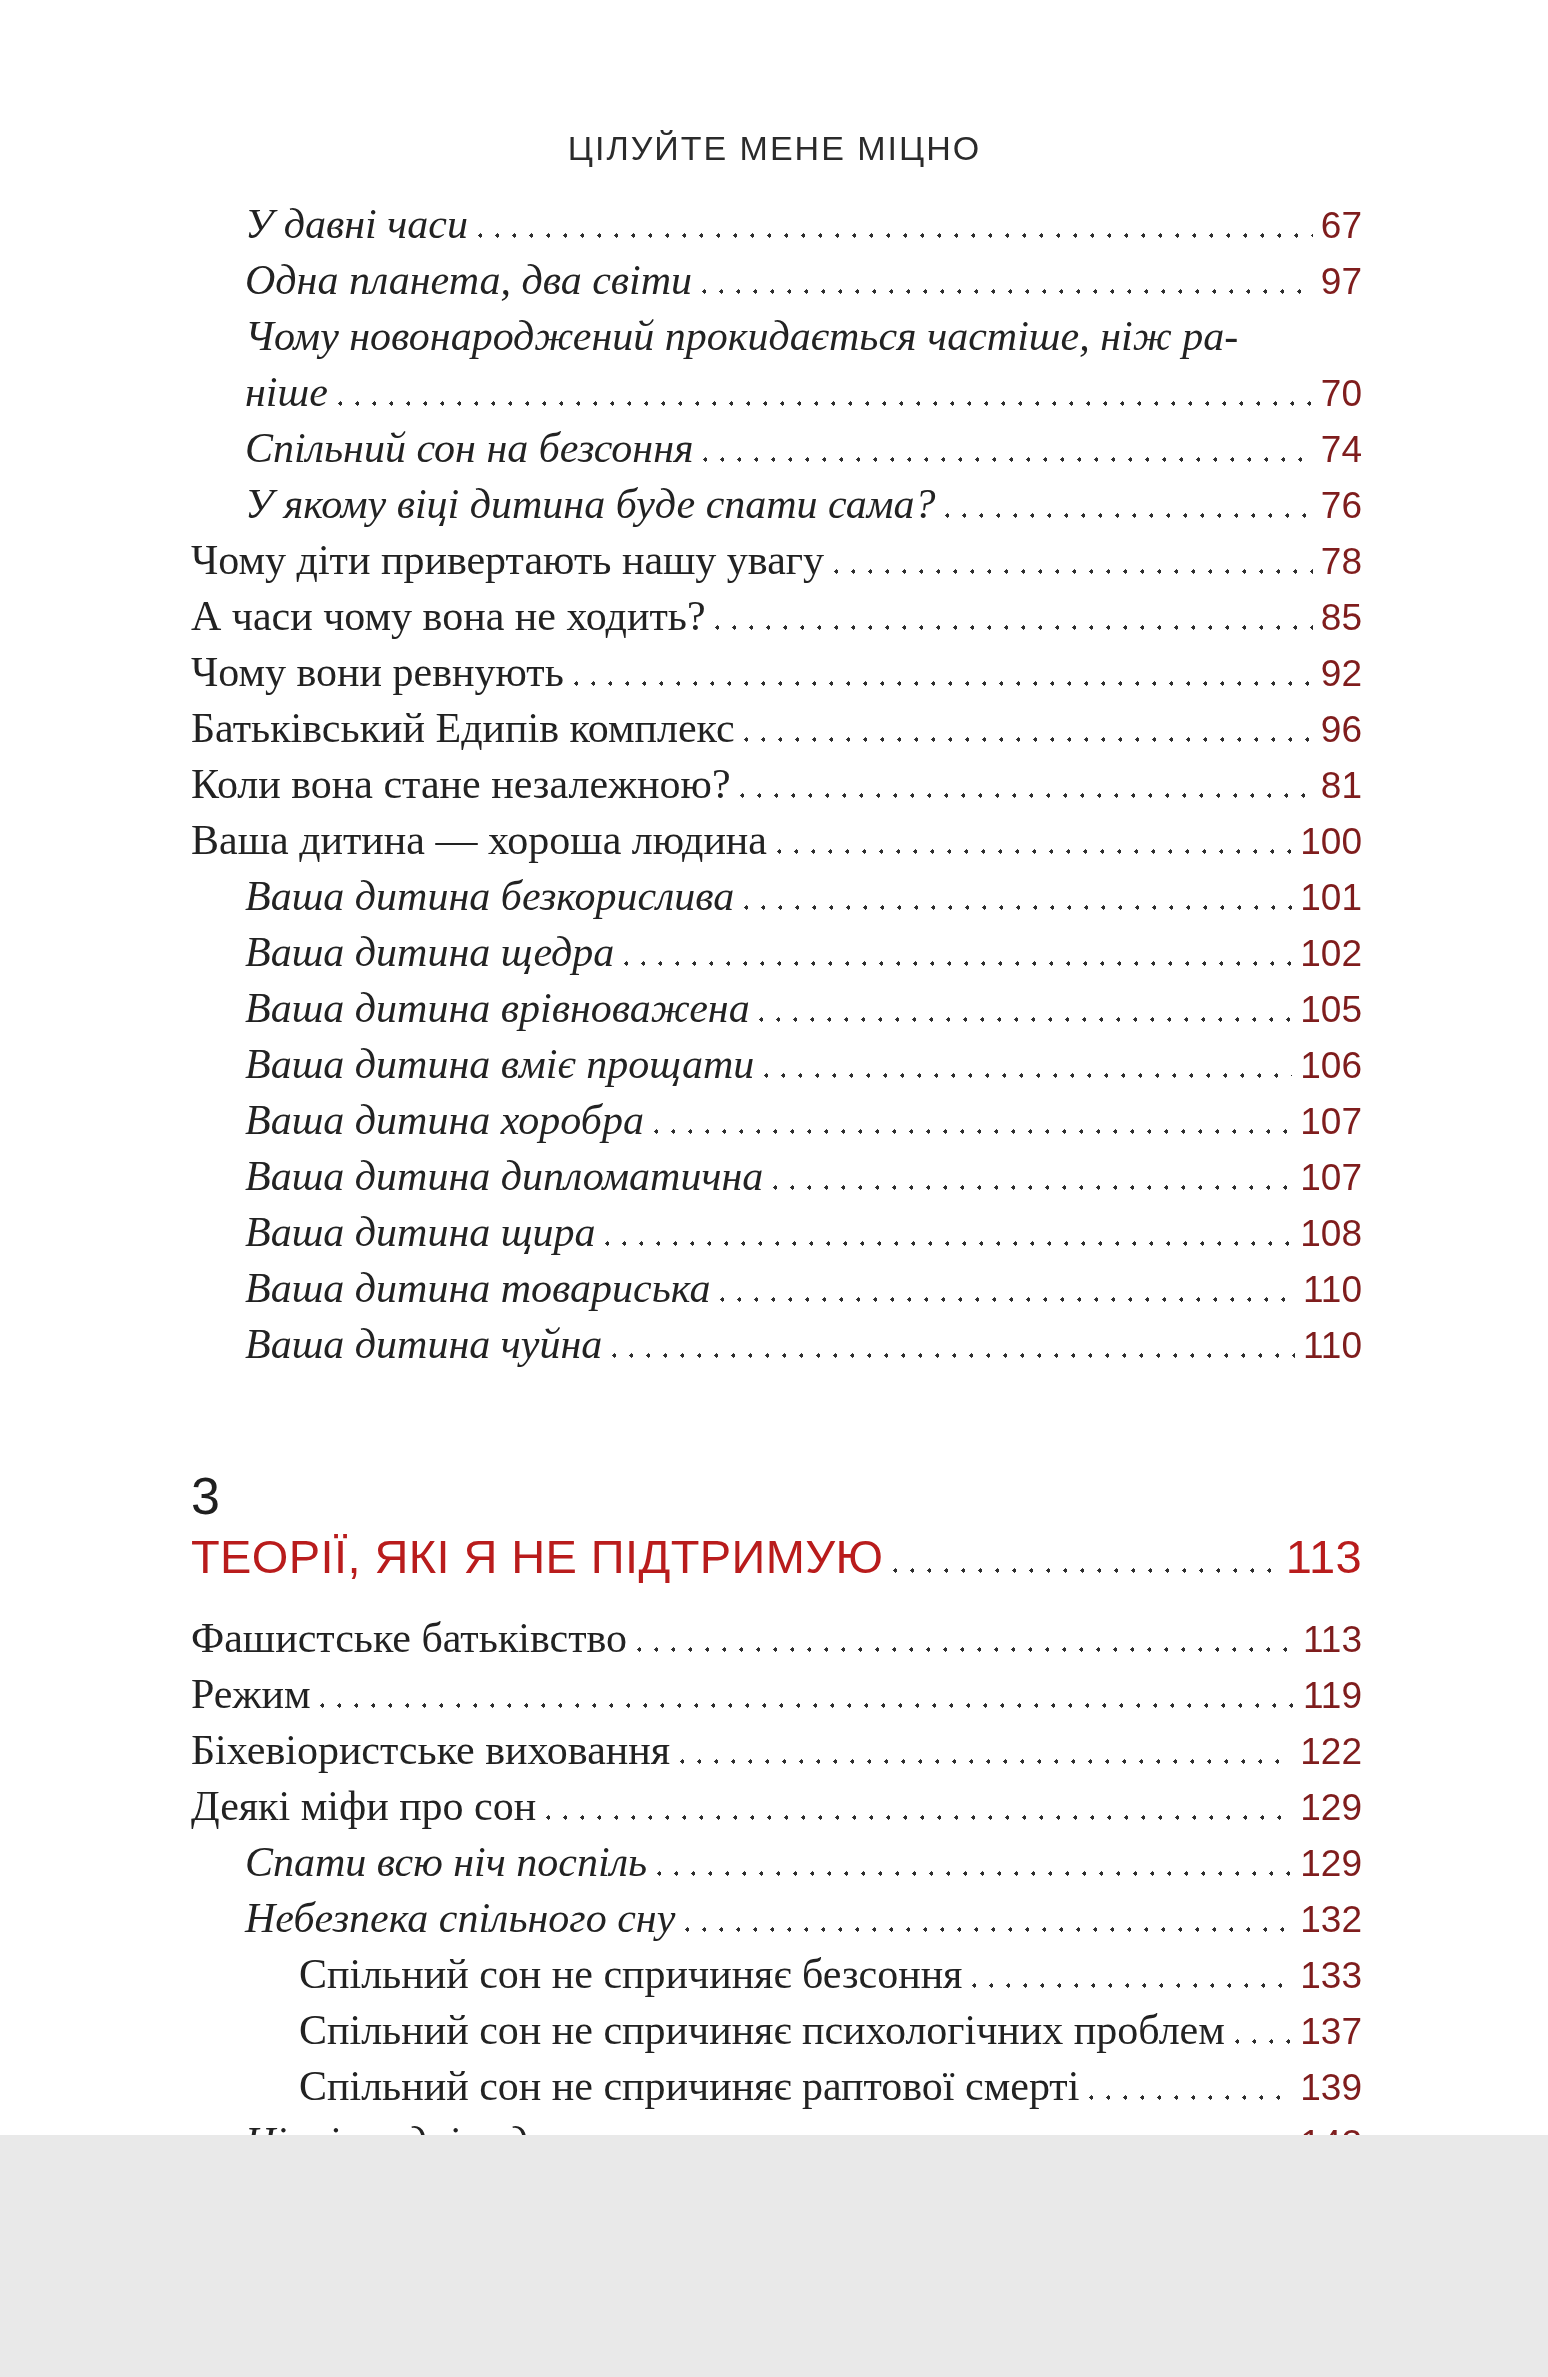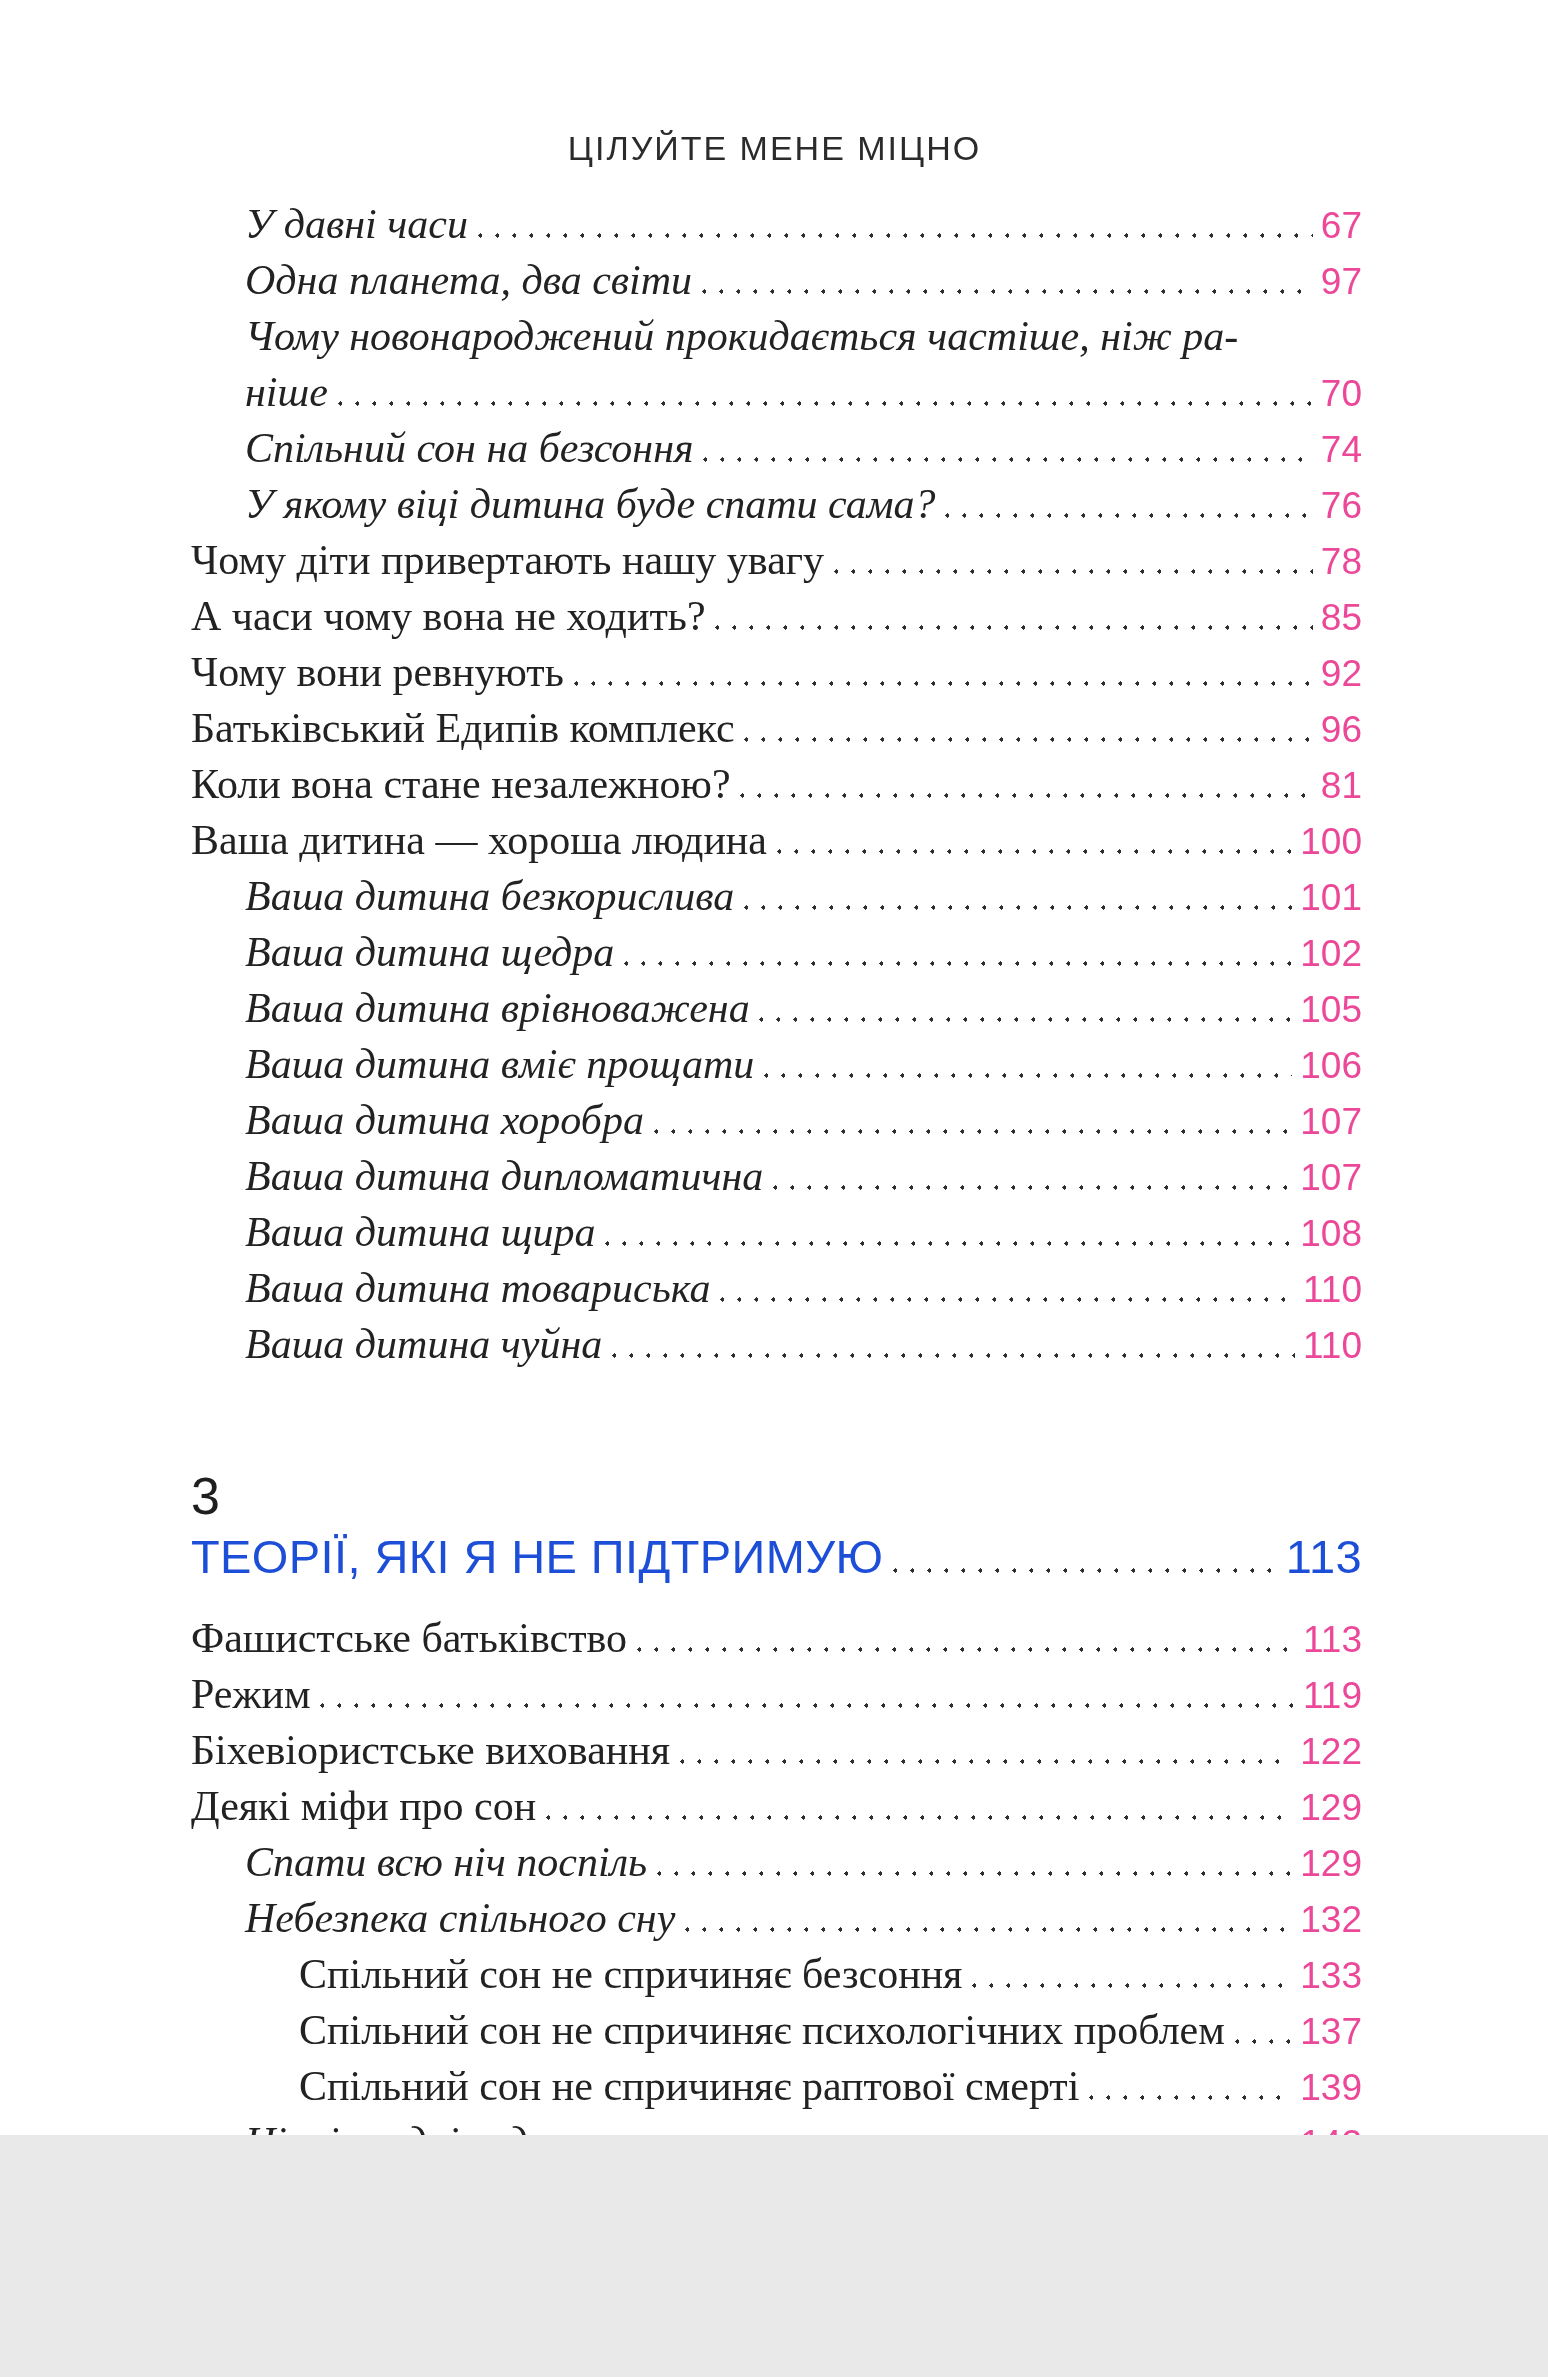--- a/index.html
+++ b/index.html
@@ -40,36 +40,36 @@
     margin:0 8px 0 9.7px;
     background-image:radial-gradient(circle at 2.4px 2.4px, #2e2e2e 1.9px, rgba(255,255,255,0) 2.1px);
     background-size:17px 4.8px;
     background-repeat:repeat-x;
     background-position:left bottom;
   }
   .row .p {
     flex:0 0 auto;
     font-family:"Liberation Sans","DejaVu Sans",sans-serif;
     font-size:37px;
-    color:#ec4899;
+    color:#7f1d1d;
   }
   .chapter-number {
     margin-top:95px;
     line-height:58px;
     font-family:"Liberation Sans","DejaVu Sans",sans-serif;
     font-size:52px;
     color:#1f1f1f;
   }
   .chapter-title-row {
     display:flex; align-items:baseline;
     margin-top:4.8px;
     line-height:53px;
     font-family:"Liberation Sans","DejaVu Sans",sans-serif;
     font-size:47px; letter-spacing:0.4px;
-    color:#1d4ed8;
+    color:#b91c1c;
     white-space:nowrap;
   }
   .entries-after { margin-top:27px; }
   .folio {
     position:absolute; top:2178px; left:0; right:0;
     text-align:center;
     font-family:"Liberation Sans","DejaVu Sans",sans-serif;
     font-size:40px;
     color:#2b2b2b;
   }

